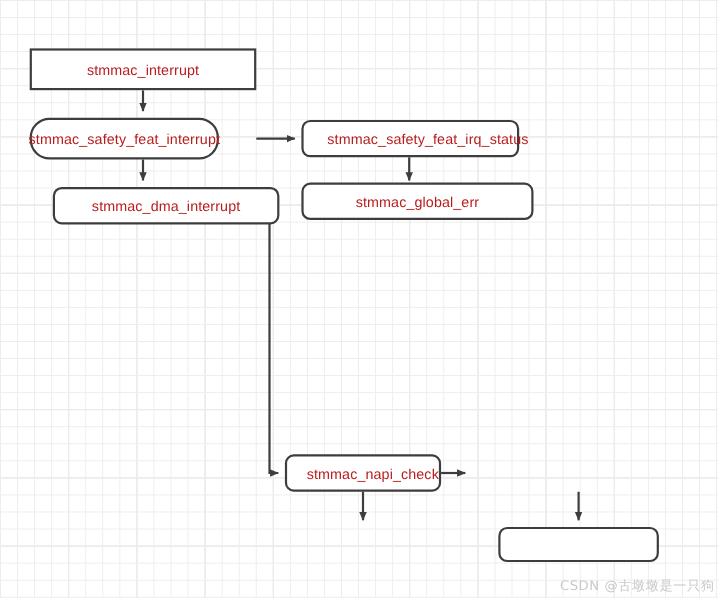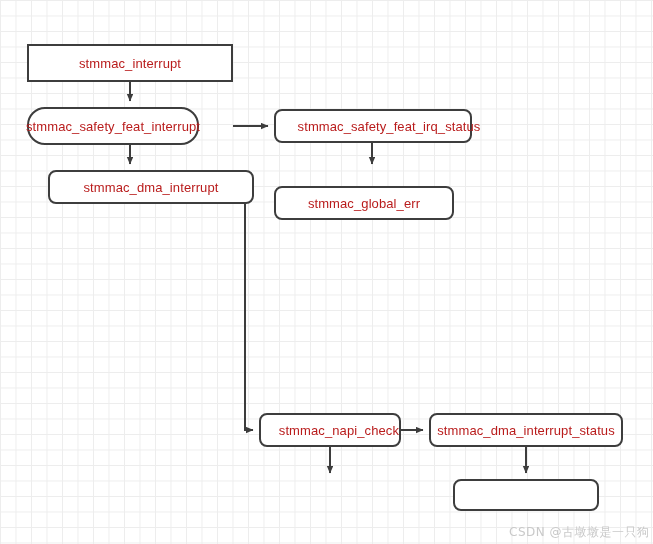--- a/index.html
+++ b/index.html
@@ -103,31 +103,28 @@
   </div>
 
   <div class="node" style="left:274px; top:109px; width:198px; height:34px;padding-left:32px;">
     <span class="label">stmmac_safety_feat_irq_status</span>
   </div>
 
   <div class="node" style="left:11px; top:170px; width:206px; height:34px;margin-left:37px;">
     <span class="label">stmmac_dma_interrupt</span>
   </div>
 
-  <div class="node" style="left:274px; top:186px; width:180px; height:34px;">
+  <div class="node" style="left:274px; top:166px; width:211px; height:34px;">
     <span class="label">stmmac_global_err</span>
   </div>
 
   <div class="node" style="left:259px; top:413px; width:142px; height:34px;justify-content:flex-end;">
     <span class="label">stmmac_napi_check</span>
   </div>
 
-  <div class="node" style="left:429px; top:413px; width:194px; height:34px;">
-    <span class="label">stmmac_dma_interrupt_status</span>
-  </div>
 
 
   <div class="node" style="left:453px; top:479px; width:146px; height:32px;">
     <span class="label"></span>
   </div>
 
   <div class="watermark" style="left:509px; top:524px;">CSDN @古墩墩是一只狗</div>
 
 </div>
 

